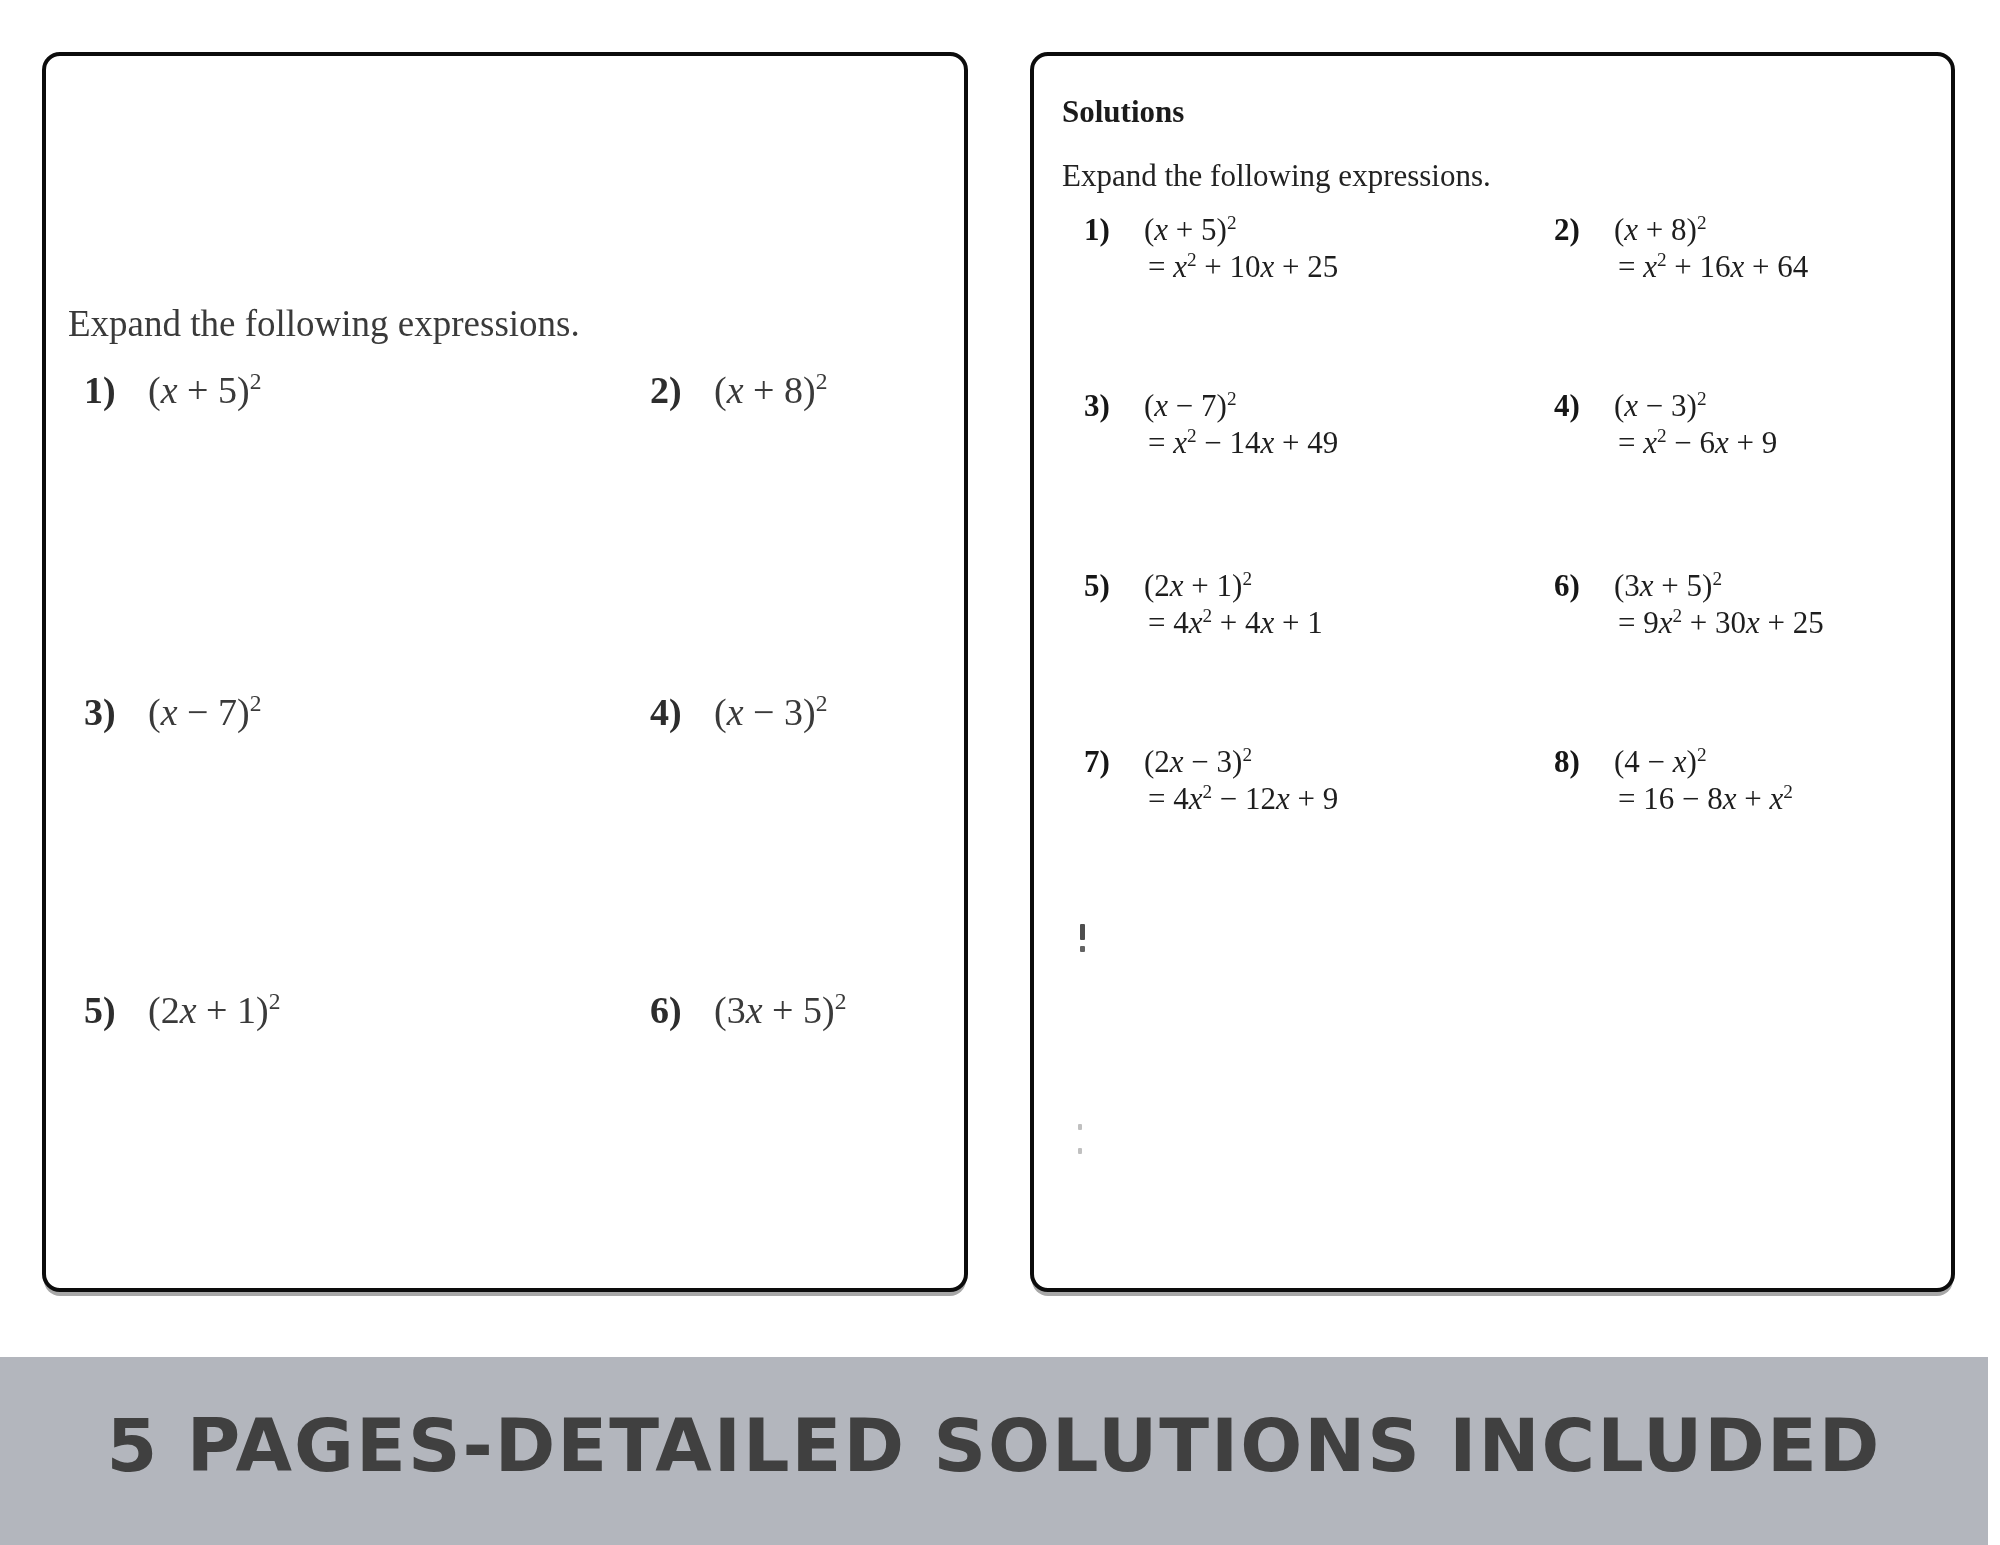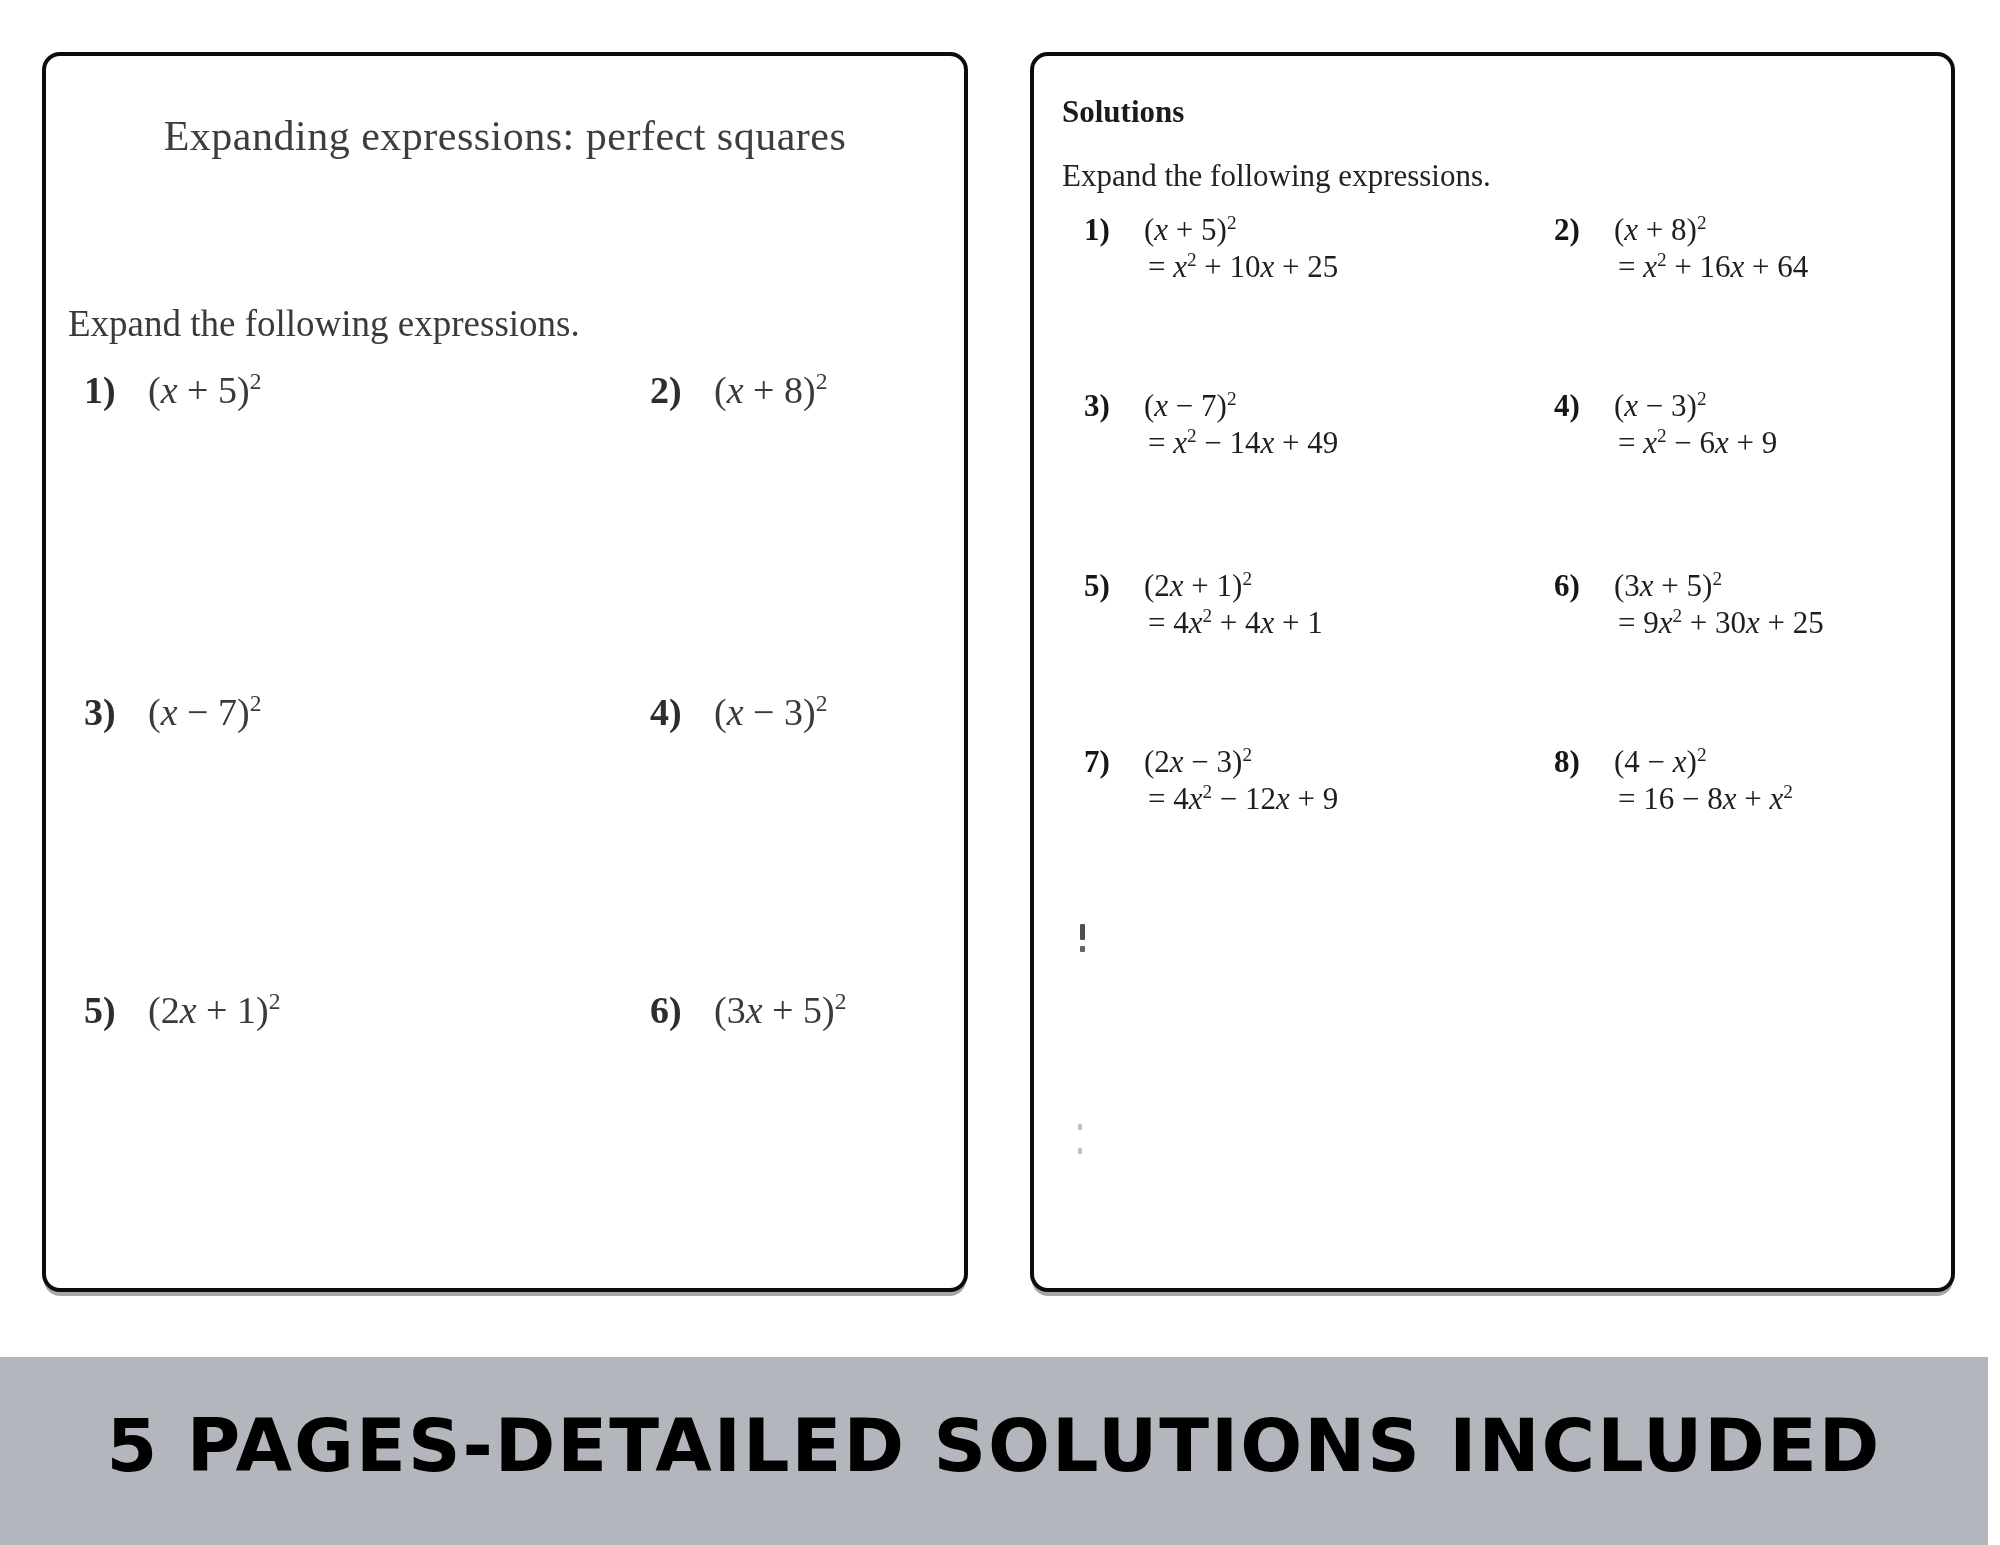--- a/index.html
+++ b/index.html
@@ -140,21 +140,20 @@
     font-size: 73px;
     letter-spacing: 2px;
     white-space: nowrap;
     transform: translateY(-6px);
   }
 </style>
 </head>
 <body>
 
 <div class="page" id="worksheet-page">
-  <div class="ws-title">Expanding expressions: perfect squares</div>
   <div class="ws-instruction">Expand the following expressions.</div>
 
   <div class="wprob wp-r1c1">
     <span class="num">1)</span>
     <span class="expr math">(<i>x</i> + 5)<sup>2</sup></span>
   </div>
   <div class="wprob wp-r1c2">
     <span class="num">2)</span>
     <span class="expr math">(<i>x</i> + 8)<sup>2</sup></span>
   </div>
@@ -237,14 +236,14 @@
     <div class="answer math">= 16 − 8<i>x</i> + <i>x</i><sup>2</sup></div>
   </div>
 
   <div class="artifact art-bar"></div>
   <div class="artifact art-dot"></div>
   <div class="artifact art-sm1"></div>
   <div class="artifact art-sm2"></div>
 </div>
 
 <div id="banner" style="background: rgb(179, 182, 189);">
-  <div class="banner-text" style="color: #000000;">5 PAGES-DETAILED SOLUTIONS INCLUDED</div>
+  <div class="banner-text" style="color: #404040;">5 PAGES-DETAILED SOLUTIONS INCLUDED</div>
 </div>
 
 </body></html>

